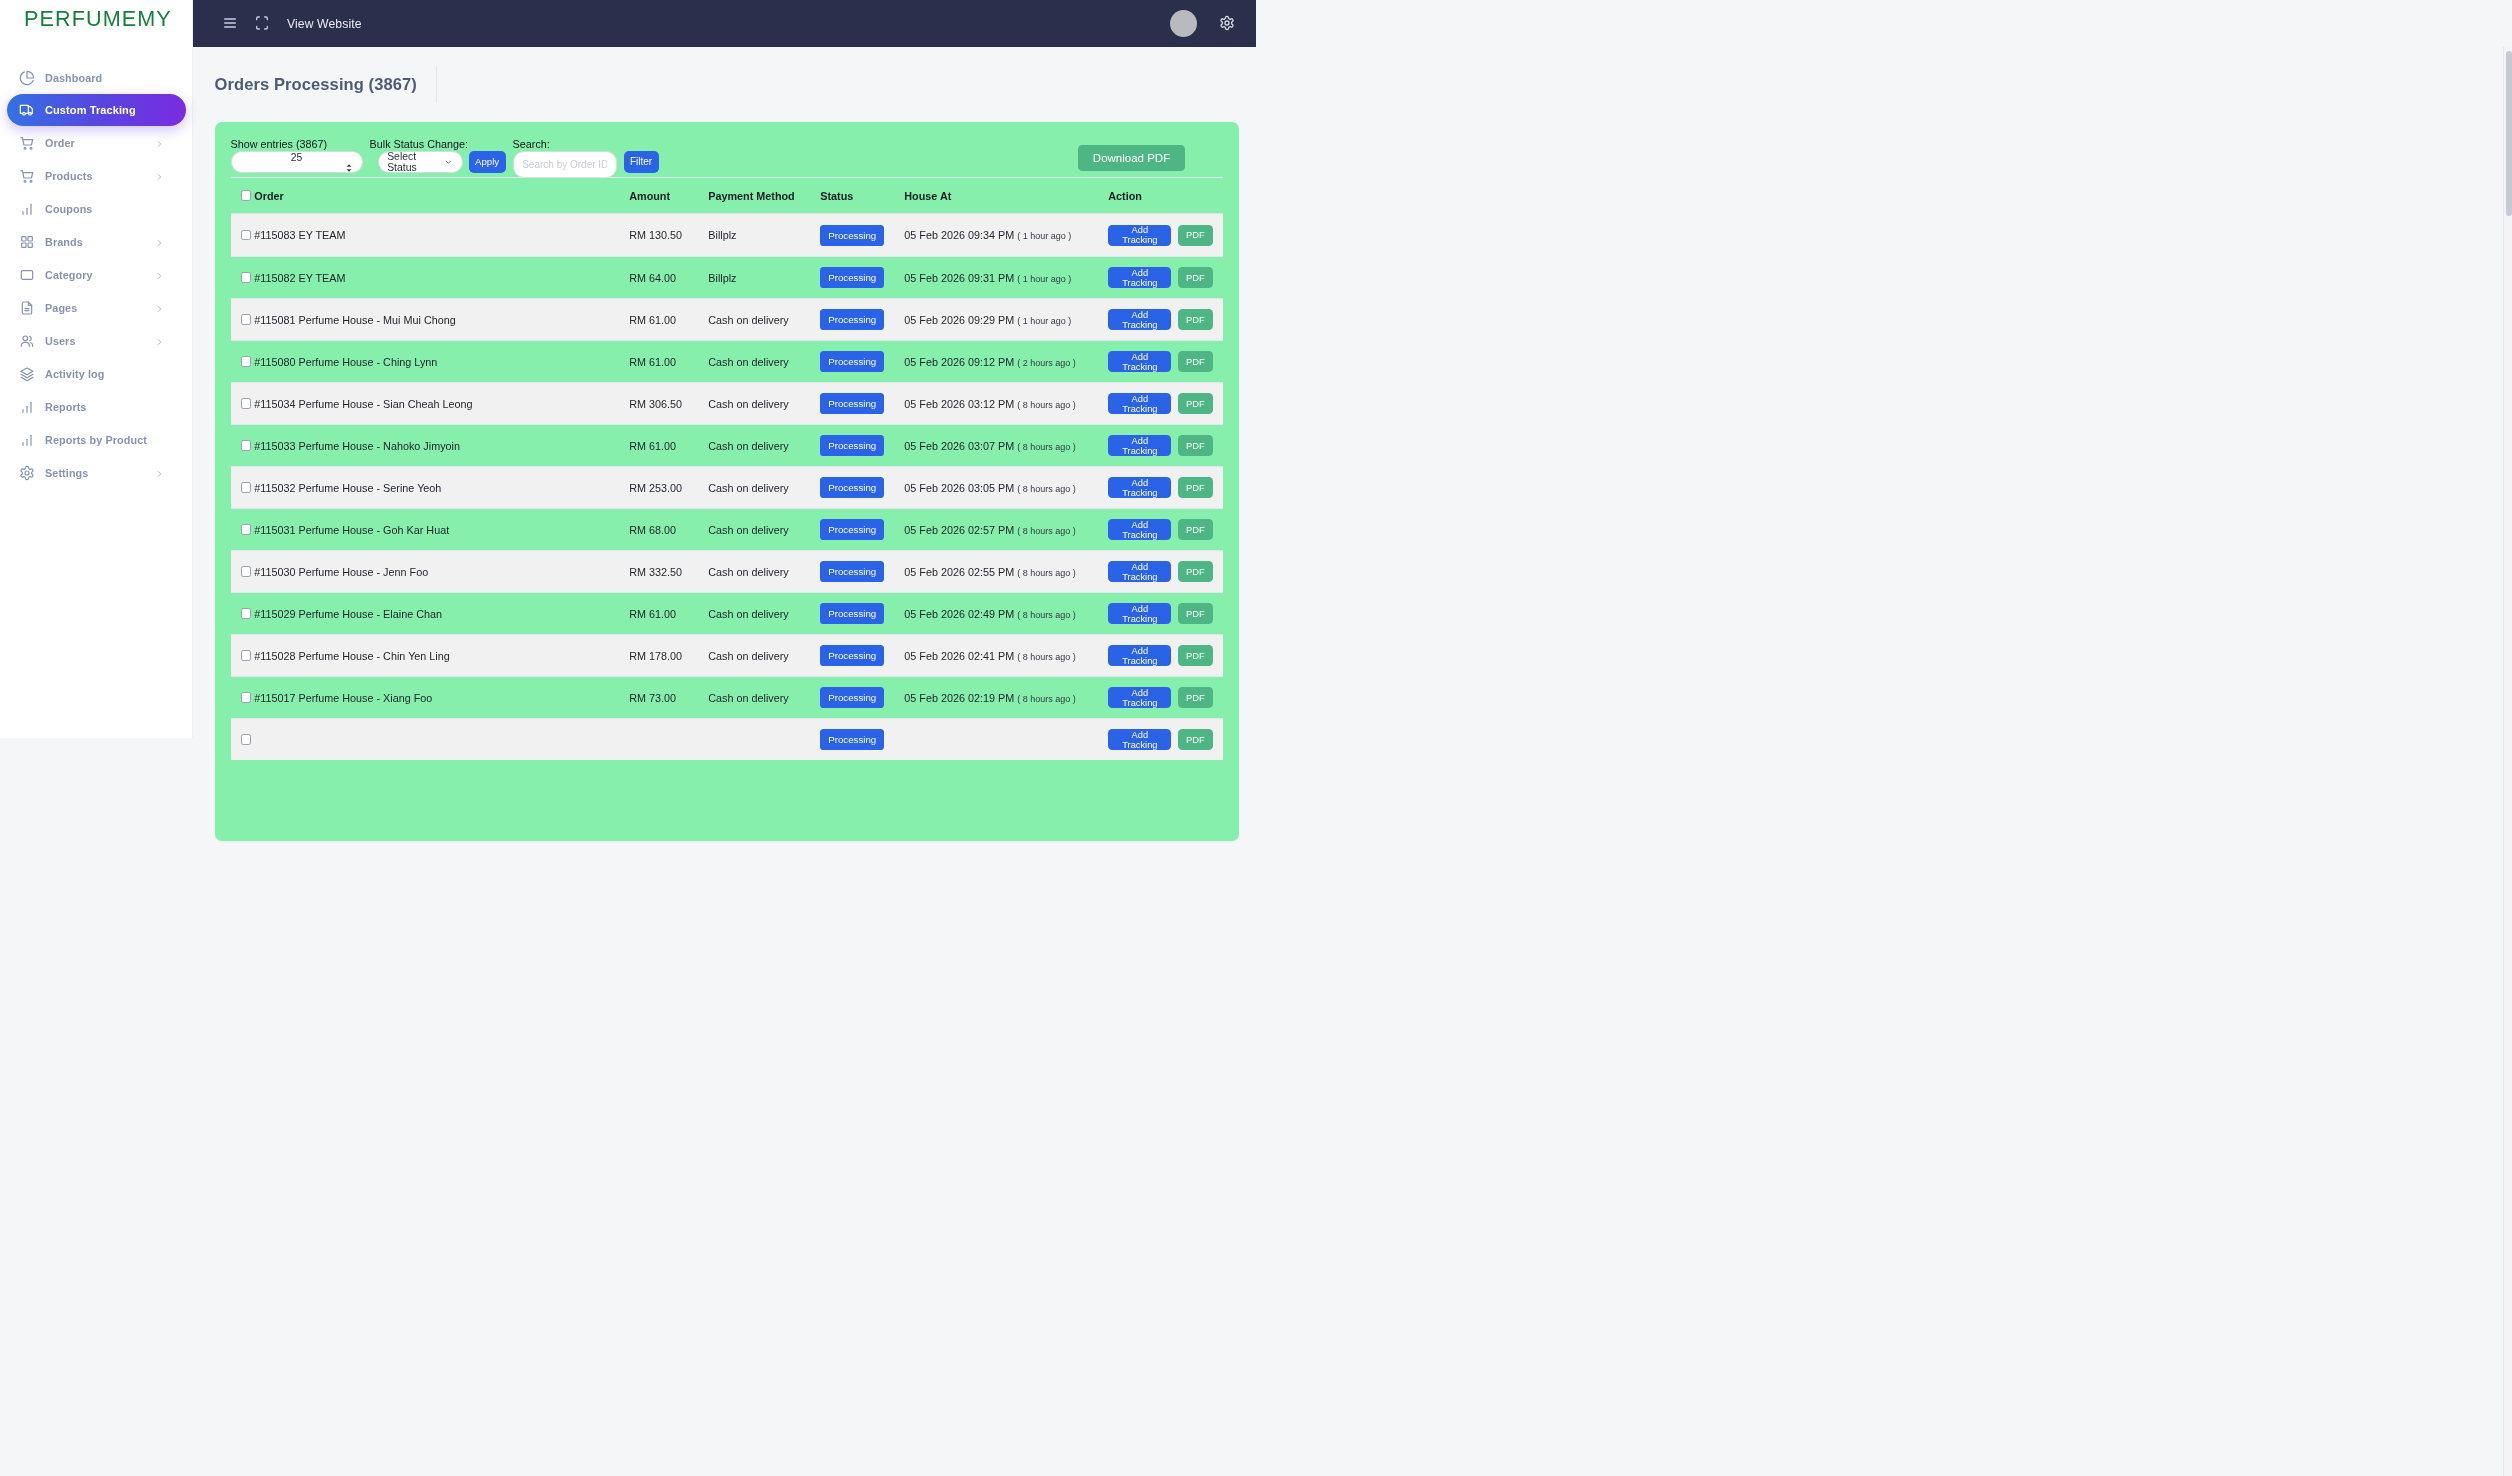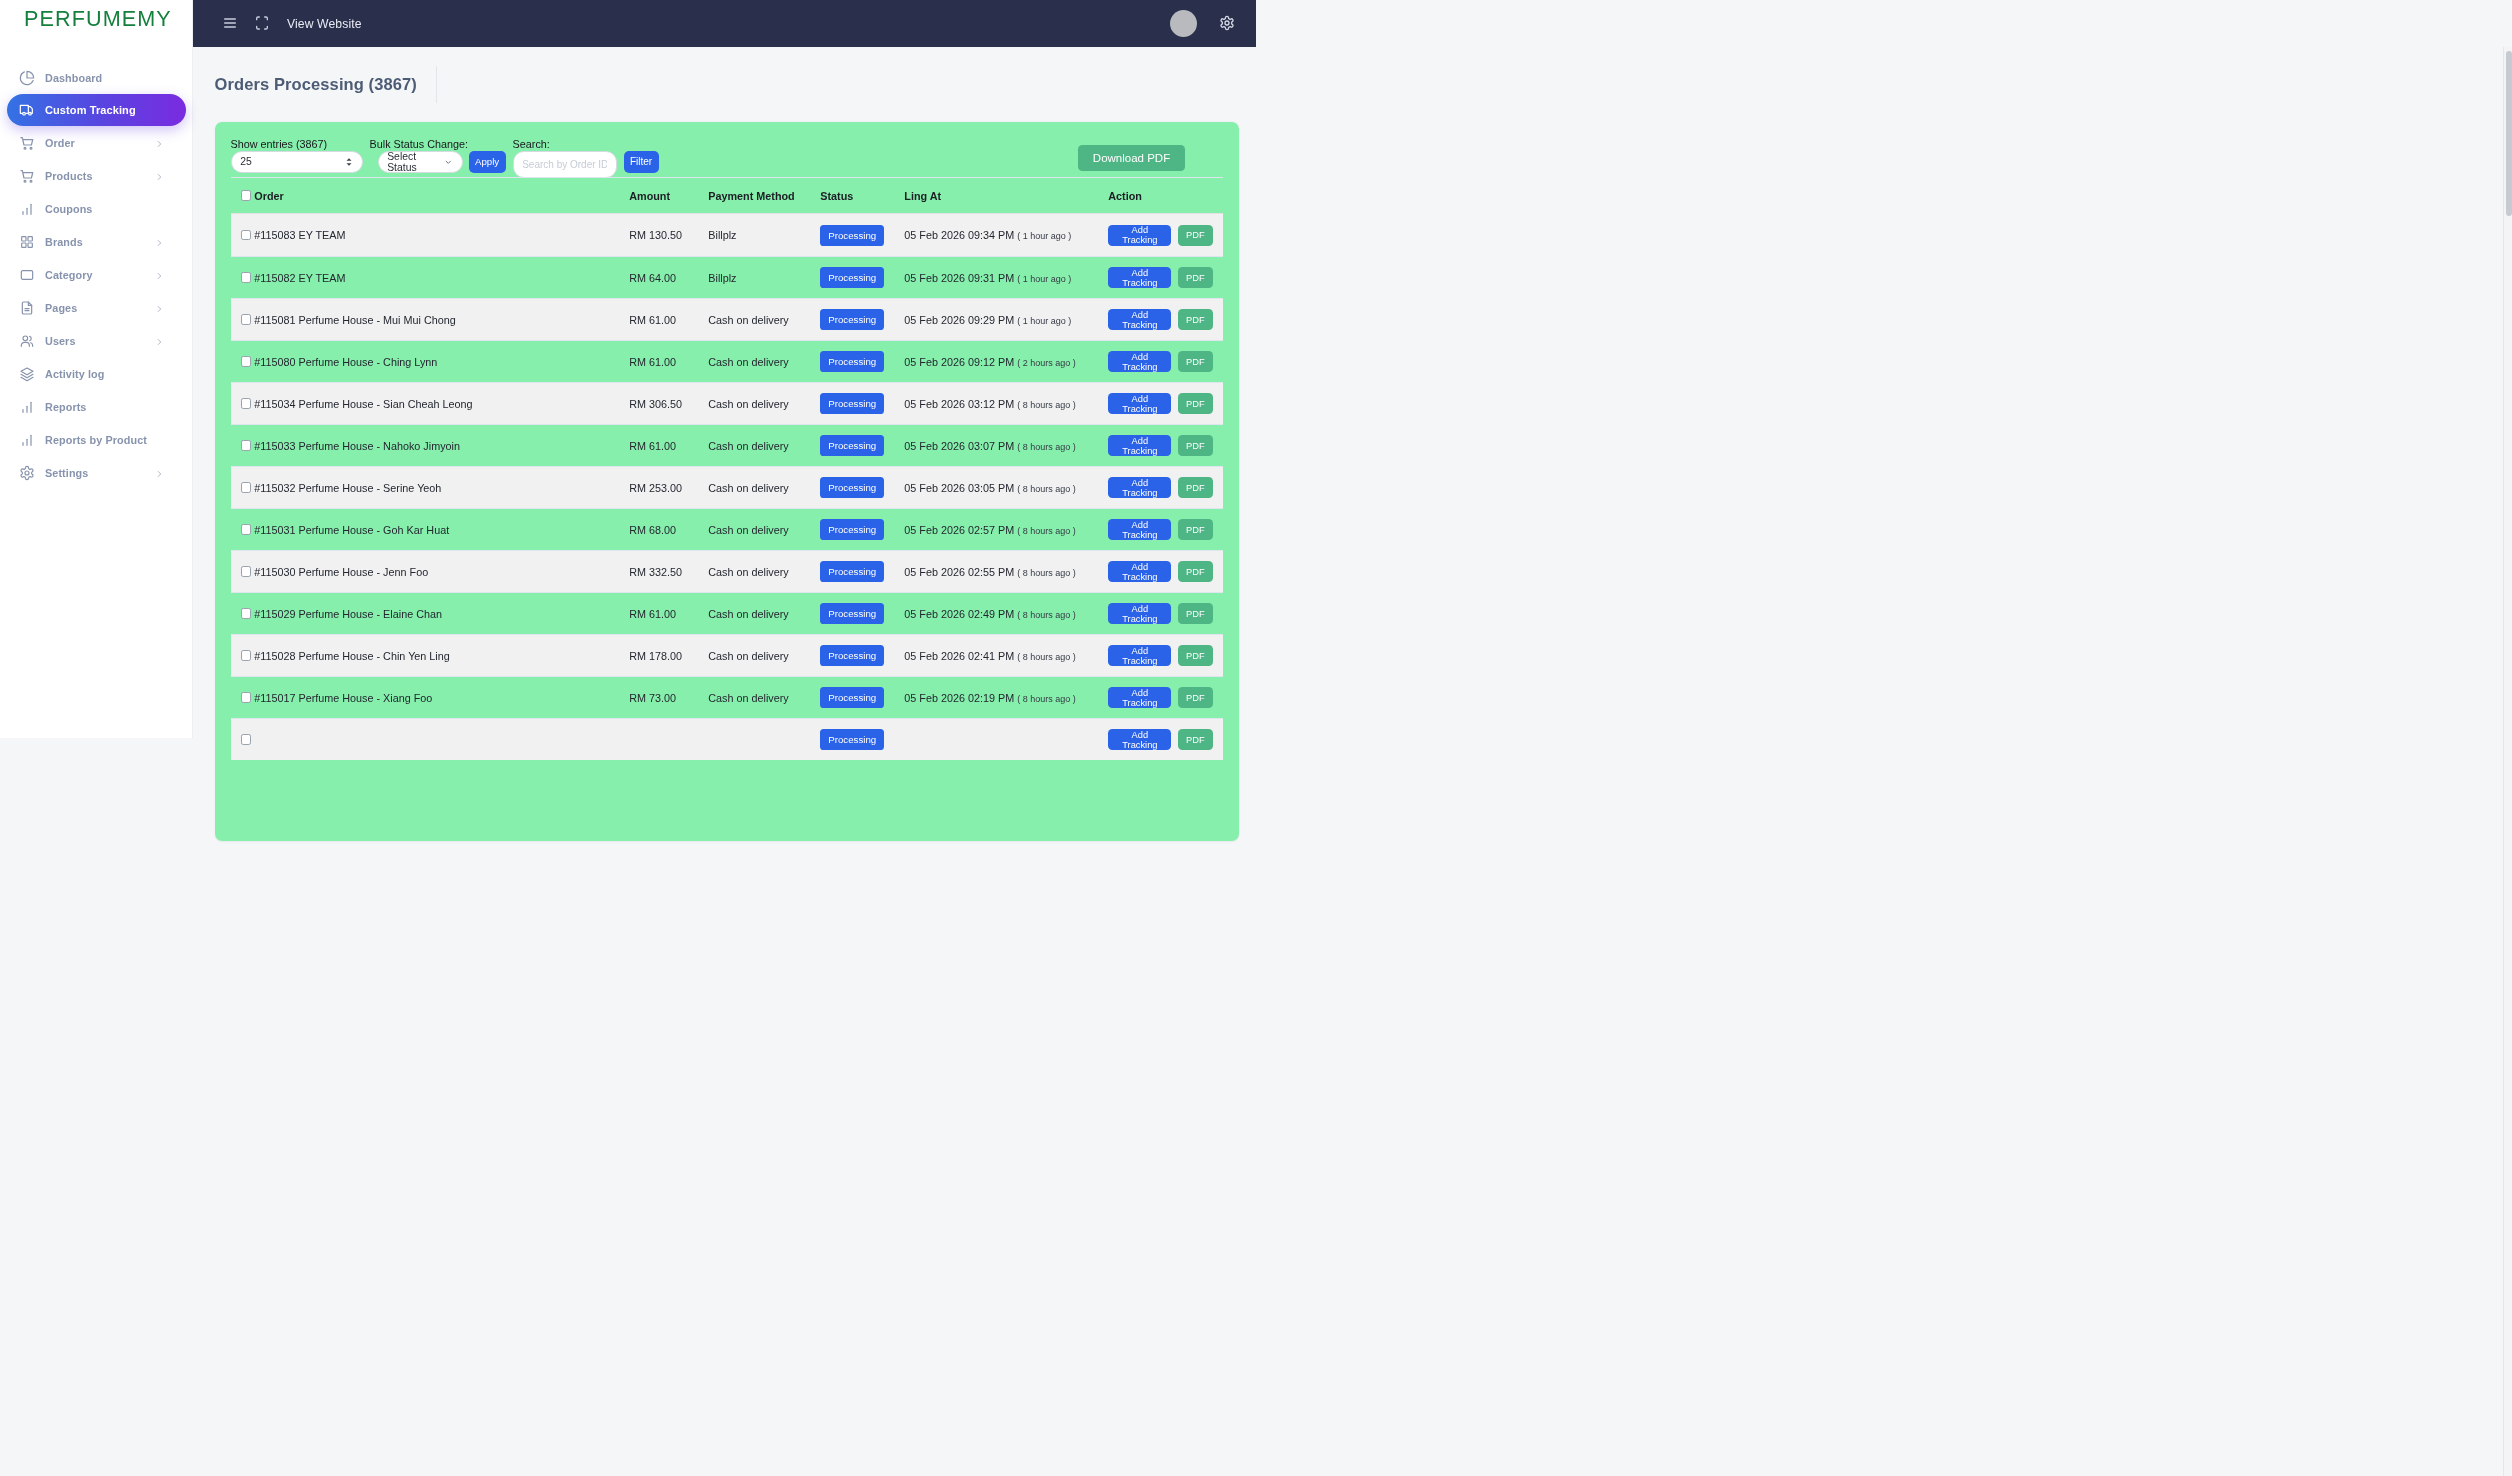--- a/index.html
+++ b/index.html
@@ -284,21 +284,21 @@
 
 <main class="main">
   <div class="page-head">
     <h1 class="page-title">Orders Processing (3867)</h1>
     <div class="head-divider"></div>
   </div>
 
   <section class="card">
     <div class="controls">
       <span class="ctl-label" style="left:0; top:16px;">Show entries (3867)</span>
-      <div class="sel" style="left:0; top:29px; width:132px;">
+      <div class="sel" style="left:0; top:29px; width:132px;flex-direction:column;">
         <span>25</span>
         <span class="caret">
           <svg width="8" height="10" viewBox="0 0 11 14">
               <path d="M2 5.2 5.5 1.8 9 5.2" fill="#3a3f48" stroke="none"></path>
               <path d="M2 8.8 5.5 12.2 9 8.8" fill="#3a3f48" stroke="none"></path>
             </svg>
         </span>
       </div>
 
       <span class="ctl-label" style="left:139px; top:16px;">Bulk Status Change:</span>
@@ -319,21 +319,21 @@
       <button class="btn btn-download">Download PDF</button>
       <div class="controls-divider"></div>
     </div>
 
     <div class="thead">
       <input type="checkbox" class="cb" style="">
       <span>Order</span>
       <span>Amount</span>
       <span>Payment Method</span>
       <span>Status</span>
-      <span>Ling At</span>
+      <span>House At</span>
       <span>Action</span>
     </div>
 
     <div>
         <div class="trow odd">
           <input type="checkbox" class="cb" style="">
           <span>#115083 EY TEAM</span>
           <span>RM 130.50</span>
           <span>Billplz</span>
           <span class="badge">Processing</span>

